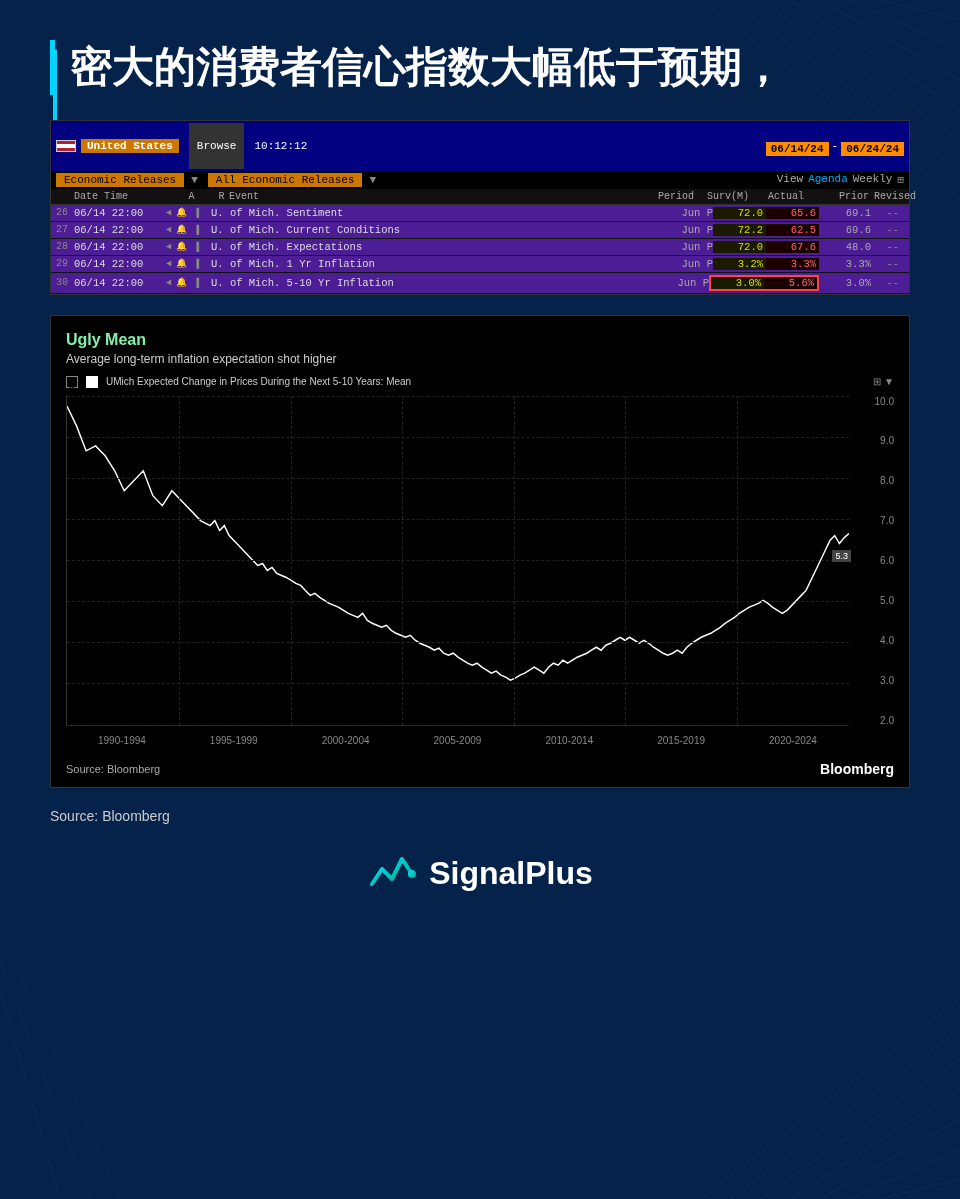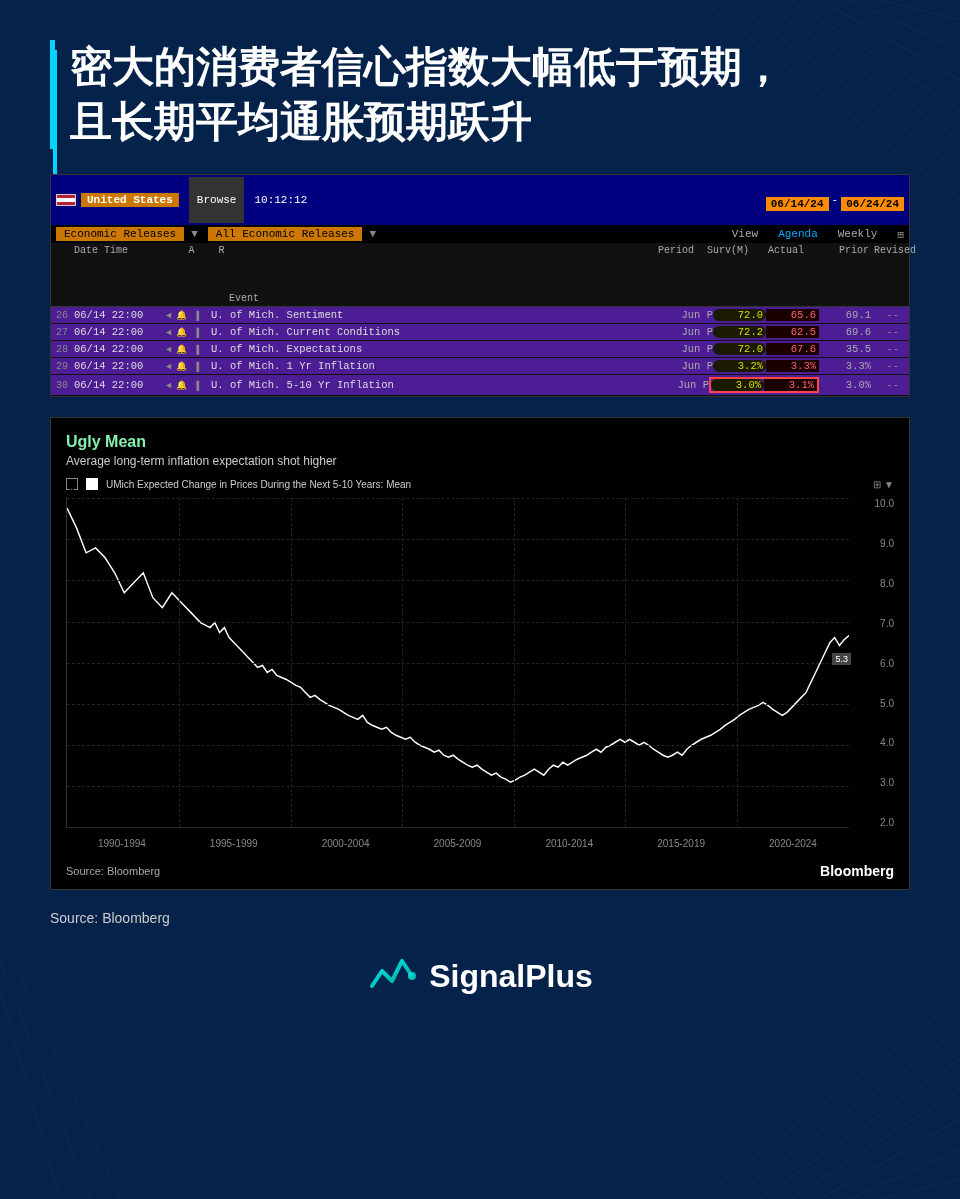--- a/index.html
+++ b/index.html
@@ -128,40 +128,40 @@
       color: #000;
       background: #cc7700;
       padding: 1px 8px;
       font-size: 11px;
       margin-left: 3px;
     }
 
     .terminal-view-options {
       margin-left: auto;
       display: flex;
-      gap: 20px;
+      gap: 5px;
       color: #aaa;
       font-size: 11px;
     }
 
     .view-option-active {
       color: #00aaff;
     }
 
     .terminal-col-headers {
       display: flex;
       background: #111;
       padding: 2px 5px;
       color: #aaaaaa;
       font-size: 10px;
       border-bottom: 1px solid #333;
     }
 
     .col-date { width: 110px; }
-    .col-event { flex: 1; margin-top: 48px; }
+    .col-event { flex: 1; }
     .col-period { width: 55px; text-align: right; }
     .col-surv { width: 55px; text-align: right; }
     .col-actual { width: 55px; text-align: right; }
     .col-prior { width: 70px; text-align: right; }
 
     .terminal-row {
       display: flex;
       align-items: center;
       padding: 2px 5px;
       background: #4c1d95;
@@ -174,21 +174,21 @@
       color: #888;
       width: 18px;
       font-size: 10px;
     }
 
     .row-date { width: 92px; color: #dddddd; }
     .row-icons { width: 30px; color: #888; font-size: 9px; }
     .row-event { flex: 1; color: #dddddd; }
     .row-period { width: 55px; text-align: right; color: #aaa; }
 
-    .row-surv { width: 53px; text-align: right; padding-right: 3px; background: #1a1a00; color: #dddd00; border-radius: 6px; }
+    .row-surv { width: 53px; text-align: right; padding-right: 3px; background: #1a1a00; color: #dddd00; }
     .row-actual { width: 53px; text-align: right; padding-right: 3px; background: #1a0000; color: #ff6666; }
     .row-prior { width: 68px; text-align: right; padding-right: 3px; color: #aaaaaa; }
 
     
     .chart-section {
       background: #000000;
       border: 1px solid #333;
       padding: 15px 15px 10px 15px;
       margin-bottom: 20px;
     }
@@ -393,21 +393,20 @@
     <line x1="0" y1="990" x2="60" y2="1199"></line>
   </g>
 
   <line x1="55" y1="50" x2="55" y2="220" stroke="#00d4ff" stroke-width="4"></line>
 </svg>
 
 <div class="content-wrapper">
 
   <div class="title-section">
     <div class="main-title">密大的消费者信心指数大幅低于预期，</div>
-    <div class="main-title">且长期平均通胀预期跃升</div>
   </div>
 
   <div class="terminal-section">
 
     <div class="terminal-header">
       <div class="terminal-flag"></div>
       <span class="terminal-country">United States</span>
       <span class="terminal-browse">Browse</span>
       <span class="terminal-time">10:12:12</span>
       <div class="terminal-dates">
@@ -474,21 +473,21 @@
         <div class="terminal-row">
       <span class="row-num">28</span>
       <span class="row-date">06/14 22:00</span>
       <span class="row-icons" style="width:45px; color:#888; font-size:9px;">◄ 🔔 ▐</span>
       <span class="row-event">U. of Mich. Expectations</span>
       <span class="row-period">Jun P</span>
       <span style=" display:inline-flex;">
         <span class="row-surv">72.0</span>
         <span class="row-actual" style="width:53px; text-align:right; padding-right:3px; background:#1a0000; color:#ff6666;">67.6</span>
       </span>
-      <span class="row-prior" style="width:55px; text-align:right; padding-right:3px; color:#aaa;">35.5</span>
+      <span class="row-prior" style="width:55px; text-align:right; padding-right:3px; color:#aaa;">48.0</span>
       <span style="width:30px; text-align:right; padding-right:5px; color:#888;">--</span>
     </div>
         <div class="terminal-row">
       <span class="row-num">29</span>
       <span class="row-date">06/14 22:00</span>
       <span class="row-icons" style="width:45px; color:#888; font-size:9px;">◄ 🔔 ▐</span>
       <span class="row-event">U. of Mich. 1 Yr Inflation</span>
       <span class="row-period">Jun P</span>
       <span style=" display:inline-flex;">
         <span class="row-surv">3.2%</span>
@@ -498,21 +497,21 @@
       <span style="width:30px; text-align:right; padding-right:5px; color:#888;">--</span>
     </div>
         <div class="terminal-row">
       <span class="row-num">30</span>
       <span class="row-date">06/14 22:00</span>
       <span class="row-icons" style="width:45px; color:#888; font-size:9px;">◄ 🔔 ▐</span>
       <span class="row-event">U. of Mich. 5-10 Yr Inflation</span>
       <span class="row-period">Jun P</span>
       <span style="border: 2px solid #ff4444; display:inline-flex; display:inline-flex;">
         <span class="row-surv">3.0%</span>
-        <span class="row-actual" style="width:53px; text-align:right; padding-right:3px; background:#1a0000; color:#ff6666;">3.1%</span>
+        <span class="row-actual" style="width:53px; text-align:right; padding-right:3px; background:#1a0000; color:#ff6666;">5.6%</span>
       </span>
       <span class="row-prior" style="width:55px; text-align:right; padding-right:3px; color:#aaa;">3.0%</span>
       <span style="width:30px; text-align:right; padding-right:5px; color:#888;">--</span>
     </div>
       </div>
   </div>
 
   <div class="chart-section">
     <div class="chart-title">Ugly Mean</div>
     <div class="chart-subtitle">Average long-term inflation expectation shot higher</div>

